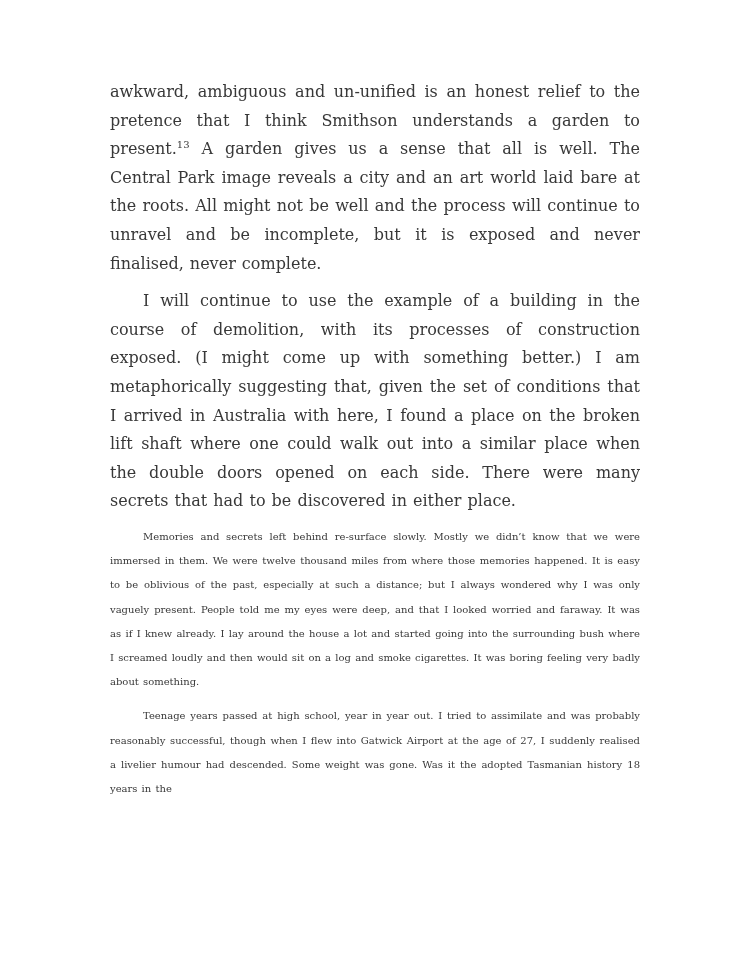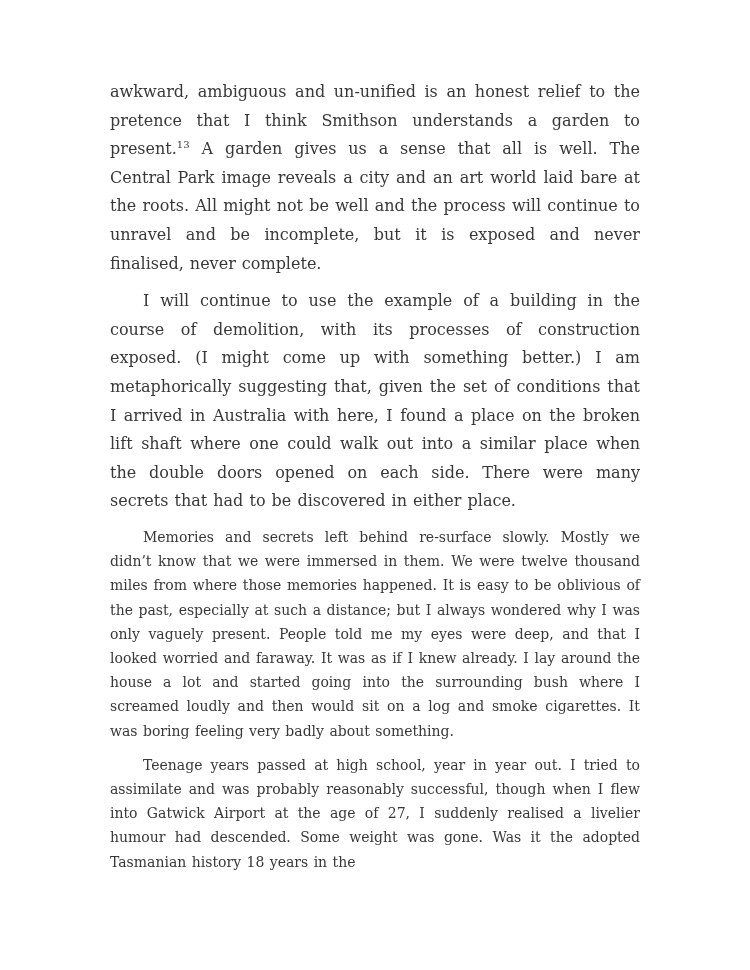--- a/index.html
+++ b/index.html
@@ -23,21 +23,21 @@
     width: 530px;
   }
   .para-large {
     font-size: 16px;
     line-height: 28.6px;
     text-align: justify;
     margin: 0 0 9px 0;
     word-spacing: 1px;
   }
   .para-small {
-    font-size: 14px;
+    font-size: 10px;
     line-height: 24.2px;
     text-align: justify;
     margin: 0 0 10px 0;
     word-spacing: 1px;
   }
   .indent {
     text-indent: 33px;
   }
   sup.fn-marker {
     font-size: 10px;

